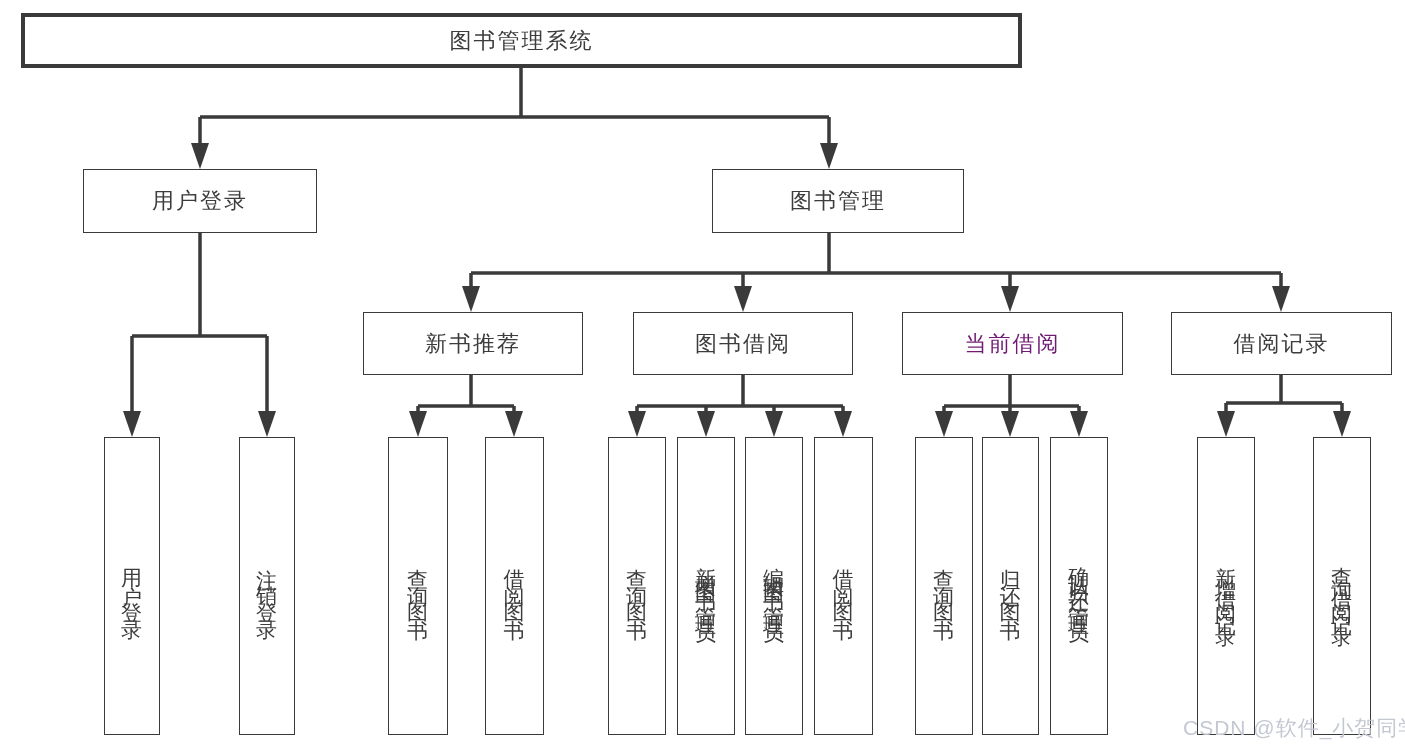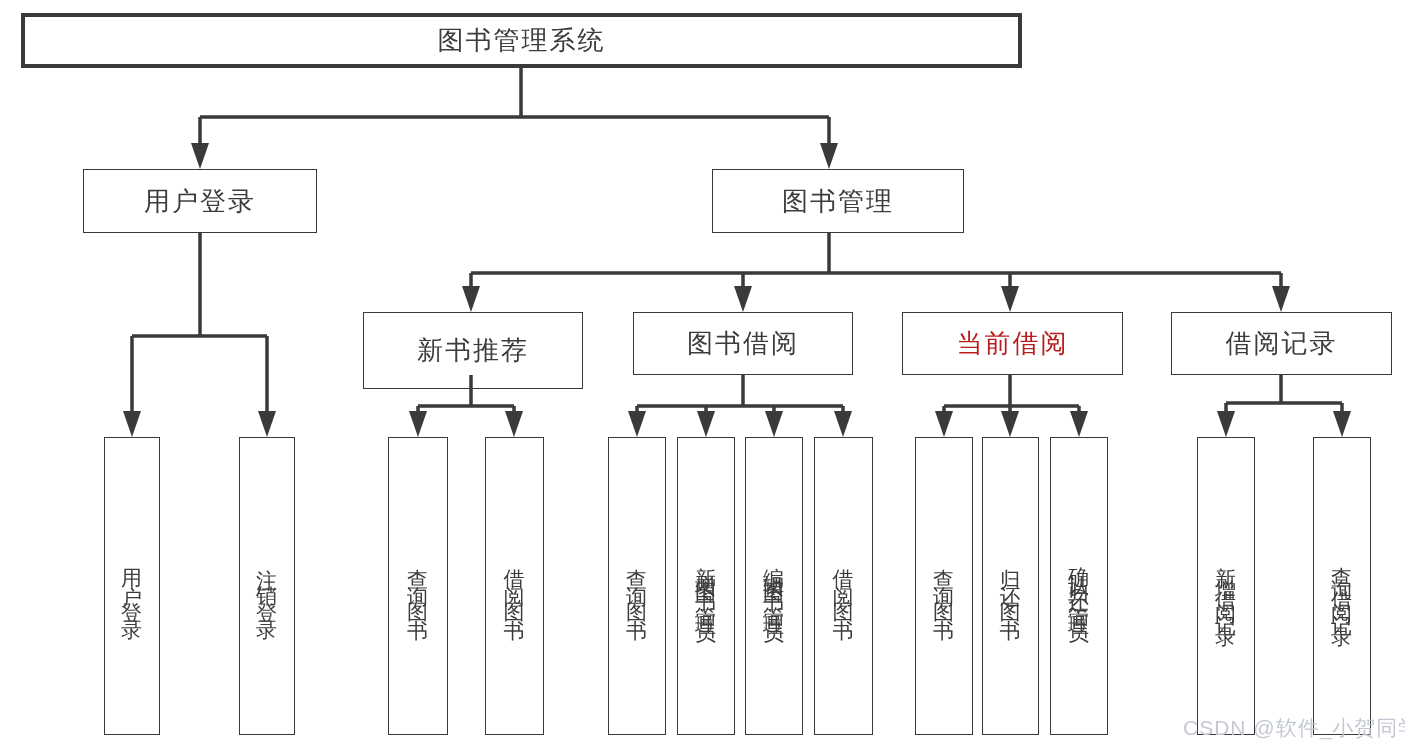--- a/index.html
+++ b/index.html
@@ -23,21 +23,21 @@
     border: 1px solid #404040;
     background: transparent;
     display: flex;
     align-items: center;
     justify-content: center;
     z-index: 3;
     color: #3c3c3c;
   }
   .node.root { border-width: 4px; }
   .node .lbl {
-    font-size: 26px;
+    font-size: 22px;
     letter-spacing: 2px;
     white-space: nowrap;
   }
   .node.v .lbl {
     writing-mode: vertical-rl;
     text-orientation: mixed;
     font-size: 21px;
     white-space: normal;
     line-height: 1;
   }
@@ -86,27 +86,27 @@
   <div id="nodes">
       <div class="node root" style="left: 21px; top: 13px; width: 1001px; height: 55px; border-color: rgb(58, 58, 58); color: rgb(60, 60, 60);">
         <span class="lbl">图书管理系统</span>
       </div>
       <div class="node" style="left: 83px; top: 169px; width: 234px; height: 64px; border-color: rgb(58, 58, 58); color: rgb(60, 60, 60);">
         <span class="lbl">用户登录</span>
       </div>
       <div class="node" style="left: 712px; top: 169px; width: 252px; height: 64px; border-color: rgb(58, 58, 58); color: rgb(60, 60, 60);">
         <span class="lbl">图书管理</span>
       </div>
-      <div class="node" style="left: 363px; top: 312px; width: 220px; height: 77px; border-color: rgb(58, 58, 58); color: rgb(60, 60, 60);">
+      <div class="node" style="left: 363px; top: 312px; width: 220px; height: 63px; border-color: rgb(58, 58, 58); color: rgb(60, 60, 60);">
         <span class="lbl">新书推荐</span>
       </div>
       <div class="node" style="left: 633px; top: 312px; width: 220px; height: 63px; border-color: rgb(58, 58, 58); color: rgb(60, 60, 60);">
         <span class="lbl">图书借阅</span>
       </div>
-      <div class="node" style="left: 902px; top: 312px; width: 221px; height: 63px; border-color: rgb(58, 58, 58); color: #b91c1c;">
+      <div class="node" style="left: 902px; top: 312px; width: 221px; height: 63px; border-color: rgb(58, 58, 58); color: #701a75;">
         <span class="lbl">当前借阅</span>
       </div>
       <div class="node" style="left: 1171px; top: 312px; width: 221px; height: 63px; border-color: rgb(58, 58, 58); color: rgb(60, 60, 60);">
         <span class="lbl">借阅记录</span>
       </div>
       <div class="node v" style="left: 104px; top: 437px; width: 56px; height: 298px; border-color: rgb(58, 58, 58); color: rgb(60, 60, 60);">
         <span class="lbl" style="letter-spacing: 17px;">用户登录</span>
       </div>
       <div class="node v" style="left: 239px; top: 437px; width: 56px; height: 298px; border-color: rgb(58, 58, 58); color: rgb(60, 60, 60);">
         <span class="lbl" style="letter-spacing: 17px;">注销登录</span>

